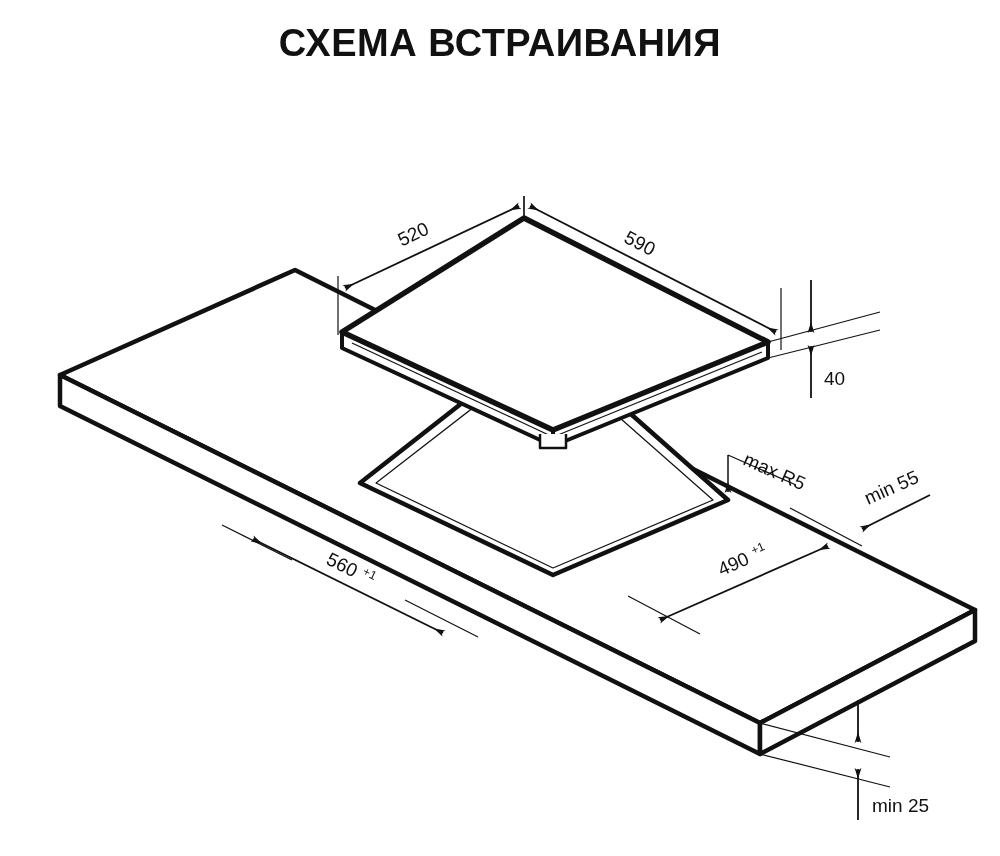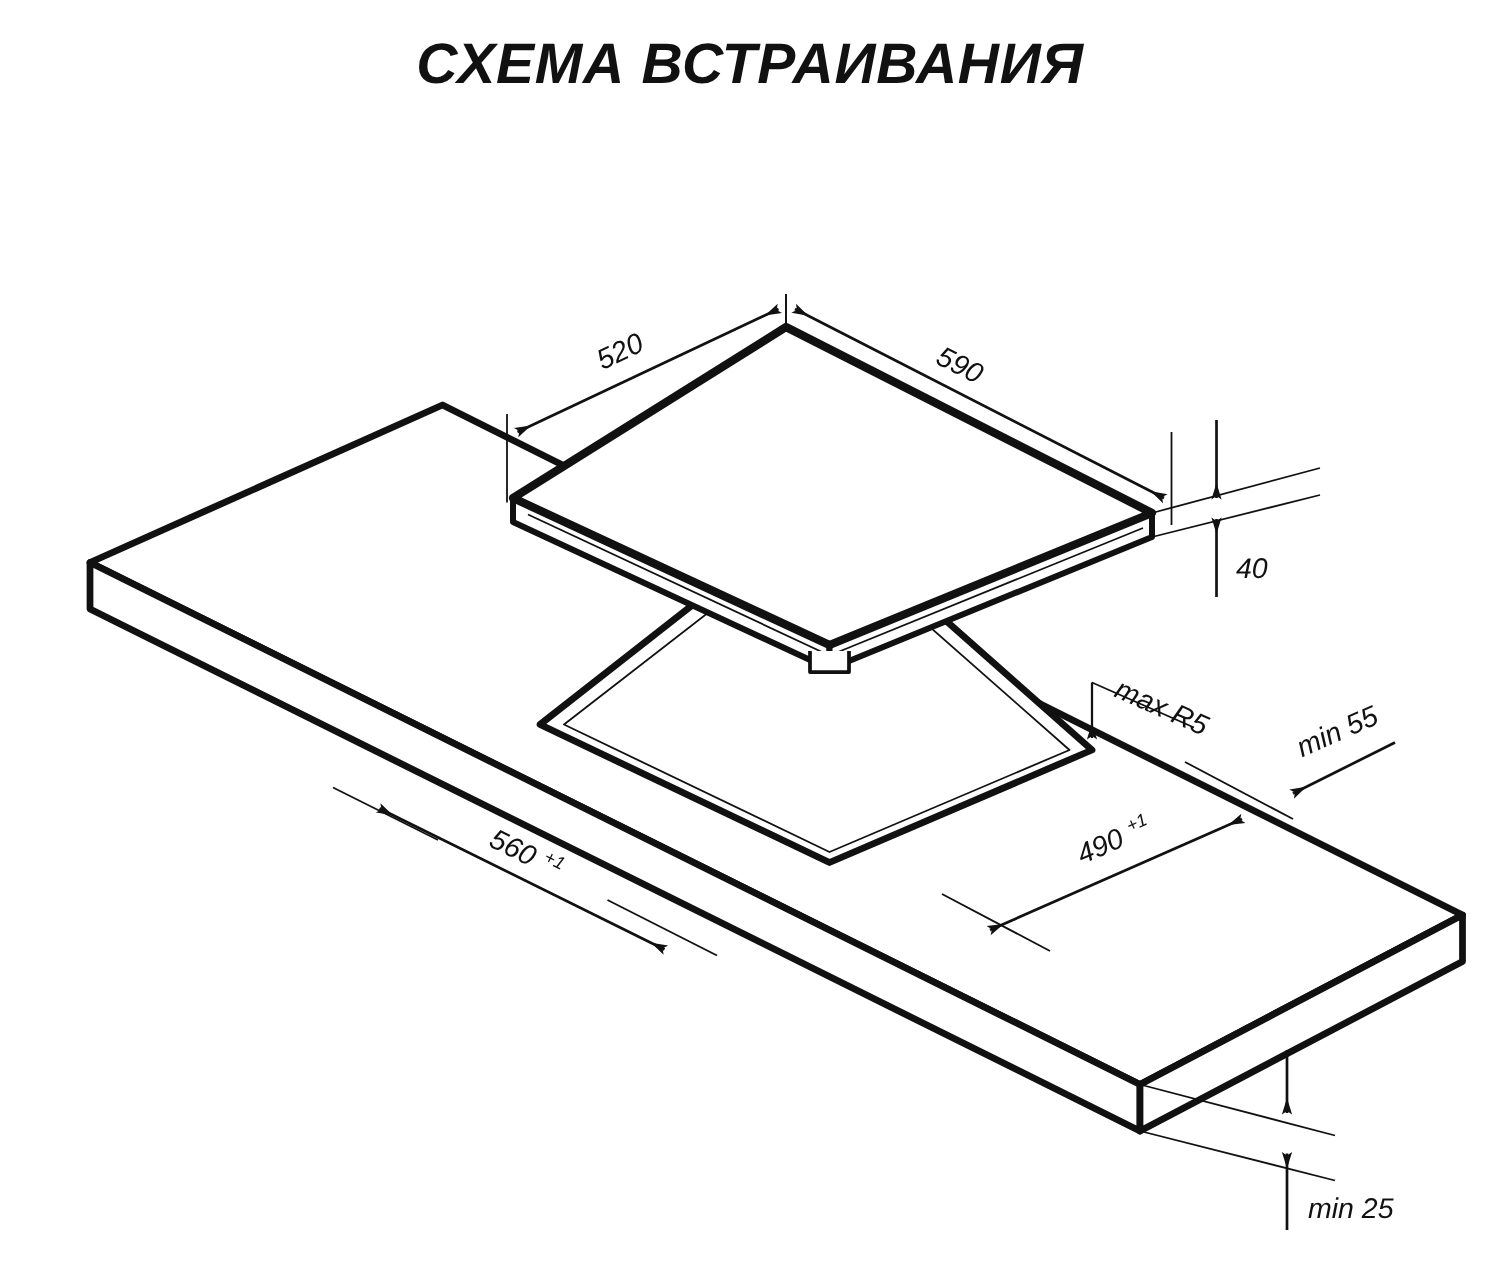--- a/index.html
+++ b/index.html
@@ -12,21 +12,20 @@
     height: 856px;
     font-family: "Liberation Sans", sans-serif;
     color: #1a1a1a;
     overflow: hidden;
   }
   #page {
     position: relative;
     width: 1000px;
     height: 856px;
     background: #ffffff;
-    font-style: italic;
   }
   .title {
     position: absolute;
     left: 0;
     top: 22px;
     width: 1000px;
     text-align: center;
     font-family: "Liberation Sans", sans-serif;
     font-size: 38px;
     font-weight: bold;

